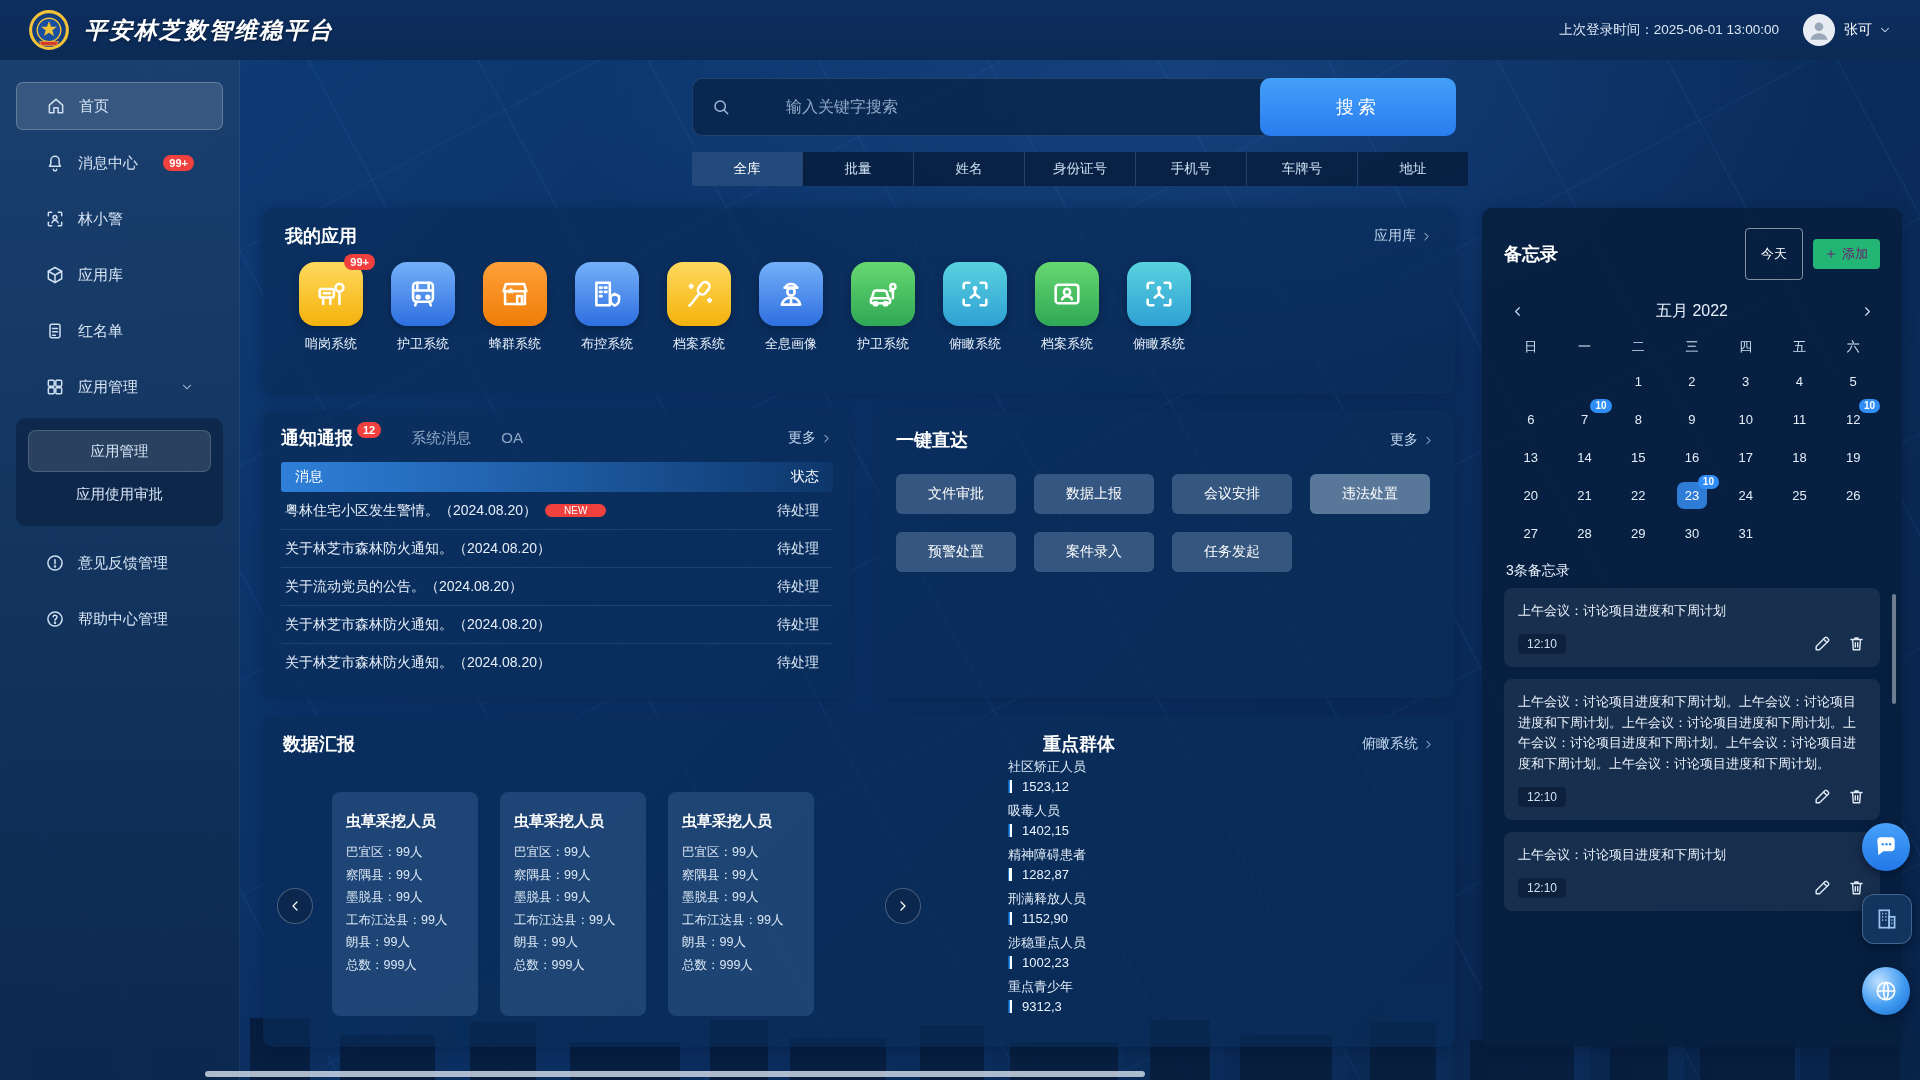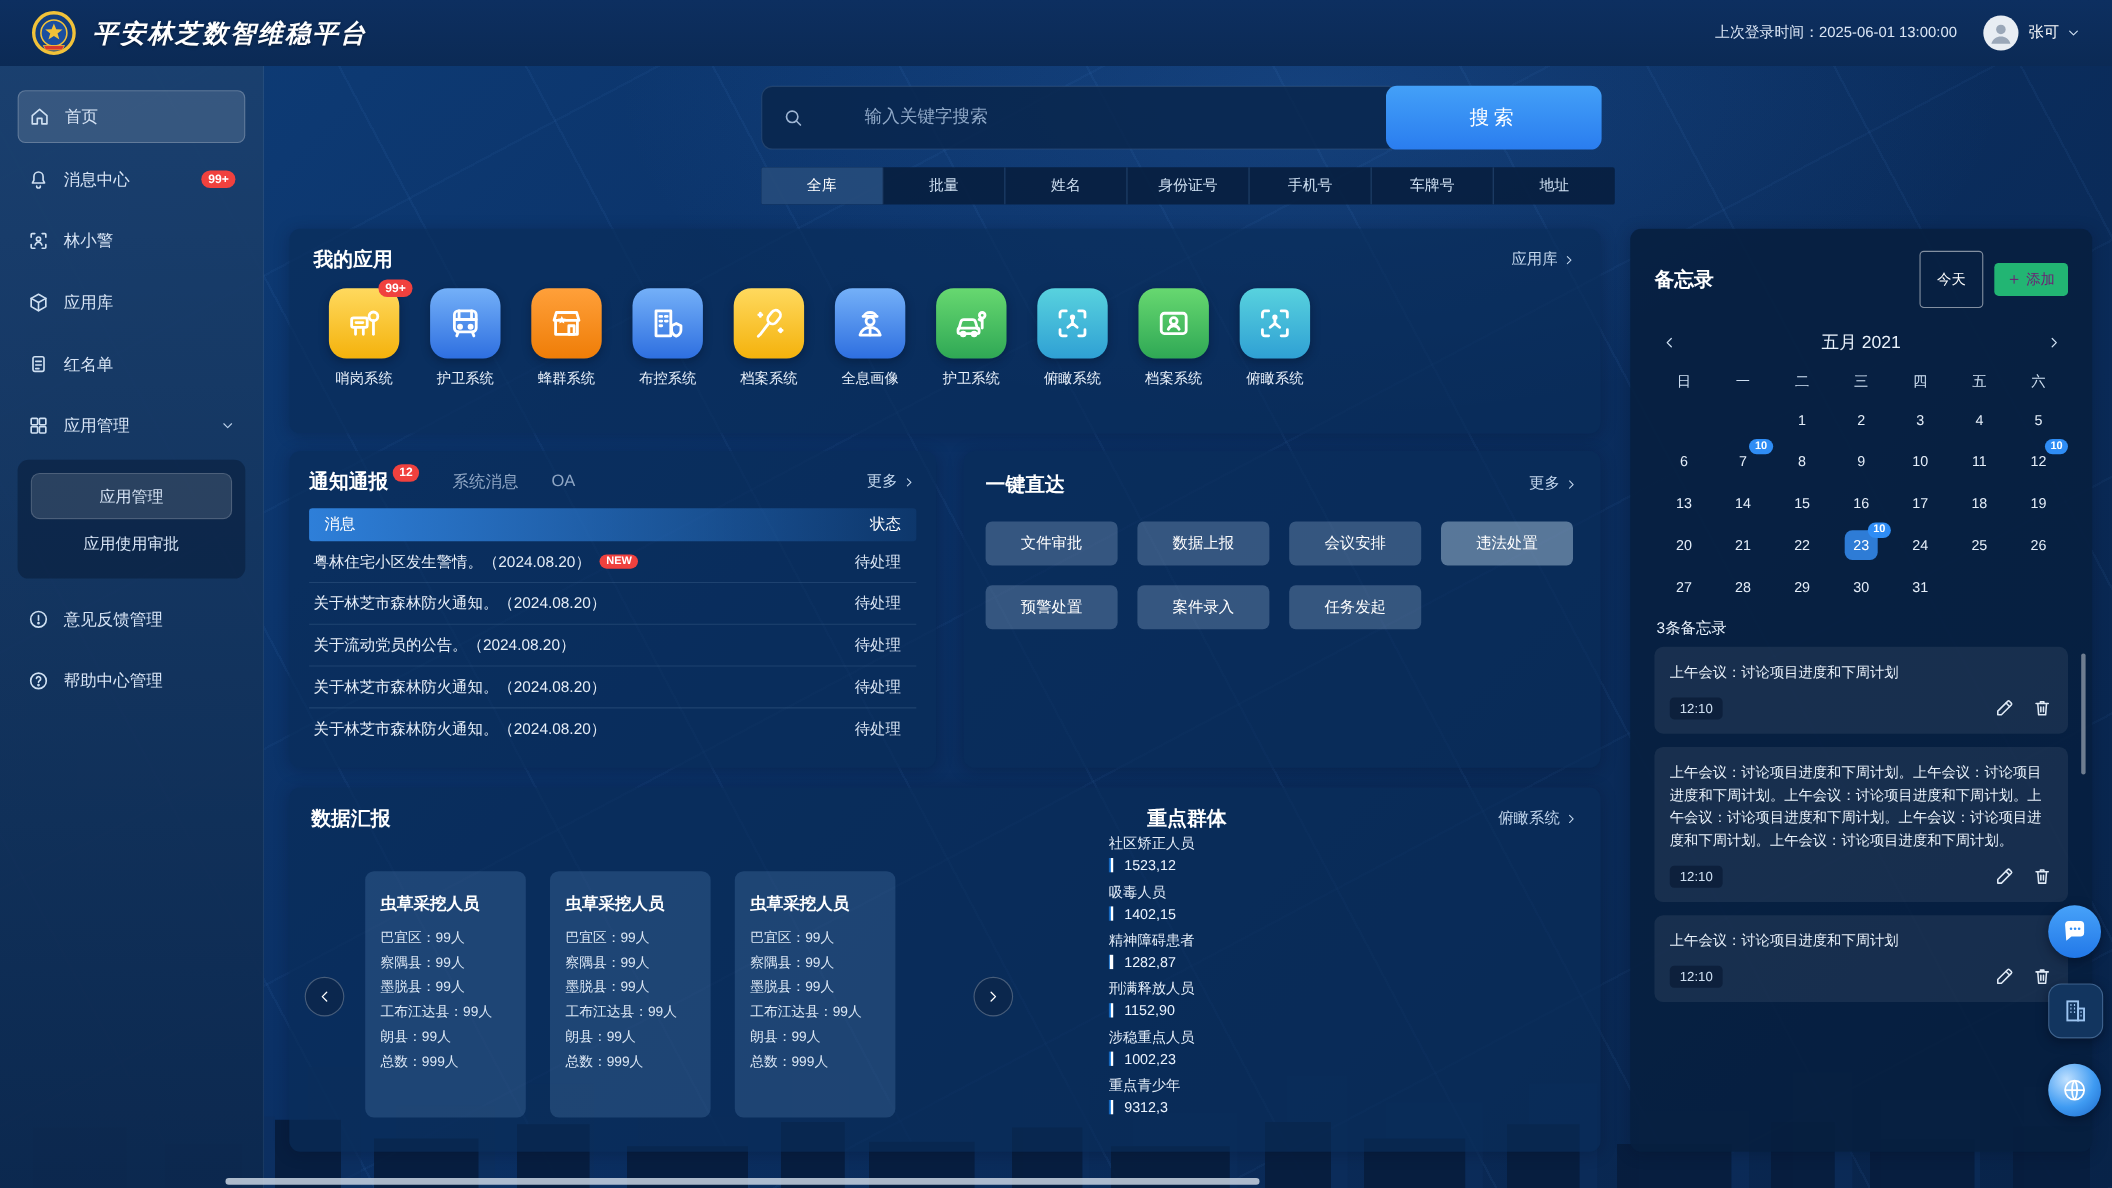--- a/index.html
+++ b/index.html
@@ -18,21 +18,21 @@
   .hdr .title{color:#fff;font-size:23px;font-weight:800;letter-spacing:2px;margin-left:14px;text-shadow:0 1px 3px rgba(0,0,0,.4);font-style:italic;}
   .hdr .sp{flex:1;}
   .hdr .login{color:#dbe6f5;font-size:13.5px;}
   .avatar{width:32px;height:32px;border-radius:50%;background:#e8edf3;margin:0 9px 0 24px;display:flex;align-items:center;justify-content:center;overflow:hidden;}
   .hdr .uname{color:#fff;font-size:14px;}
   .hdr .chev{color:#cfe0f2;margin-left:6px;width:14px;height:14px;}
   
   .side{position:absolute;left:0;top:60px;bottom:0;width:240px;z-index:4;box-sizing:border-box;
     padding:22px 16px;background:linear-gradient(180deg,rgba(26,64,110,.96),rgba(12,40,78,.96));
     border-right:1px solid rgba(120,170,230,.12);}
-  .side-item{display:flex;align-items:center;gap:13px;height:46px;padding:0 9px;margin-bottom:10px;
+  .side-item{display:flex;align-items:center;gap:13px;height:46px;padding:0 29px;margin-bottom:10px;
     border-radius:7px;color:#d7e4f5;font-size:15px;cursor:pointer;}
   .side-item.active{background:rgba(255,255,255,.13);border:1px solid rgba(255,255,255,.22);}
   .side-item .sic{width:20px;height:20px;color:#cfe0f2;flex:0 0 auto;display:flex;}
   .side-item .lbl{flex:1;}
   .badge-red{background:#f0413e;color:#fff;font-size:11px;line-height:16px;border-radius:9px;padding:0 6px;font-weight:700;}
   .side-item .chev{width:14px;height:14px;color:#b9cfe8;}
   .submenu{background:rgba(4,22,48,.45);border-radius:10px;padding:10px 12px;margin:-2px 0 14px;}
   .sub-item{height:40px;display:flex;align-items:center;justify-content:center;color:#d7e4f5;font-size:14.5px;
     border-radius:8px;margin:2px 0;cursor:pointer;}
   .sub-item.active{background:rgba(255,255,255,.12);border:1px solid rgba(255,255,255,.16);}
@@ -77,21 +77,21 @@
   .notices .prow{display:flex;align-items:center;}
   .ntabs{display:flex;gap:30px;margin-left:30px;color:#8fa6c4;font-size:15px;}
   .ntab{cursor:pointer;}
   .nt-head{margin-top:12px;height:30px;border-radius:3px;display:flex;align-items:center;justify-content:space-between;
     padding:0 14px;color:#fff;font-size:14px;
     background:linear-gradient(90deg,#2e7fd9,rgba(46,127,217,.12));}
   .nrow{height:37px;display:flex;align-items:center;justify-content:space-between;padding:0 14px 0 4px;
     border-bottom:1px solid rgba(160,195,235,.14);color:#e6eef8;font-size:14px;cursor:pointer;}
   .nrow:last-child{border-bottom:none;}
   .nrow .ltxt{display:flex;align-items:center;gap:8px;}
-  .new-pill{background:#f0413e;color:#fff;font-size:10px;font-weight:700;border-radius:8px;padding:1px 6px;}
+  .new-pill{background:#f0413e;color:#fff;font-size:10px;font-weight:400;border-radius:8px;padding:1px 19px;}
   .nrow .status{color:#d7e3f2;}
   
   .quick{left:876px;top:410px;width:579px;height:288px;padding:18px 20px;}
   .quick .prow{display:flex;align-items:center;justify-content:space-between;}
   .qgrid{display:flex;flex-wrap:wrap;gap:18px;margin-top:22px;}
   .qbtn{width:120px;height:40px;border:none;border-radius:6px;background:rgba(140,168,200,.34);color:#fff;
     font-size:14px;font-family:inherit;cursor:pointer;}
   .qbtn.bright{background:rgba(176,200,224,.48);}
   
   .bottom{left:263px;top:716px;width:1192px;height:331px;padding:16px 20px;}
@@ -662,21 +662,21 @@
       </button>
     </div>
     <div class="cal-nav">
       <span class="arrow">
           <span style="display:flex">
             <svg viewBox="0 0 24 24" fill="none" stroke="currentColor" stroke-width="1.8" stroke-linecap="round" stroke-linejoin="round">
               <path d="m15 6-6 6 6 6"></path>
             </svg>
           </span>
         </span>
-      <span class="mon">五月 2021</span>
+      <span class="mon">五月 2022</span>
       <span class="arrow">
           <span style="display:flex">
             <svg viewBox="0 0 24 24" fill="none" stroke="currentColor" stroke-width="1.8" stroke-linecap="round" stroke-linejoin="round">
               <path d="m9 6 6 6-6 6"></path>
             </svg>
           </span>
         </span>
     </div>
     <div class="cal" id="cal">
         <div class="cal-h">日</div>

